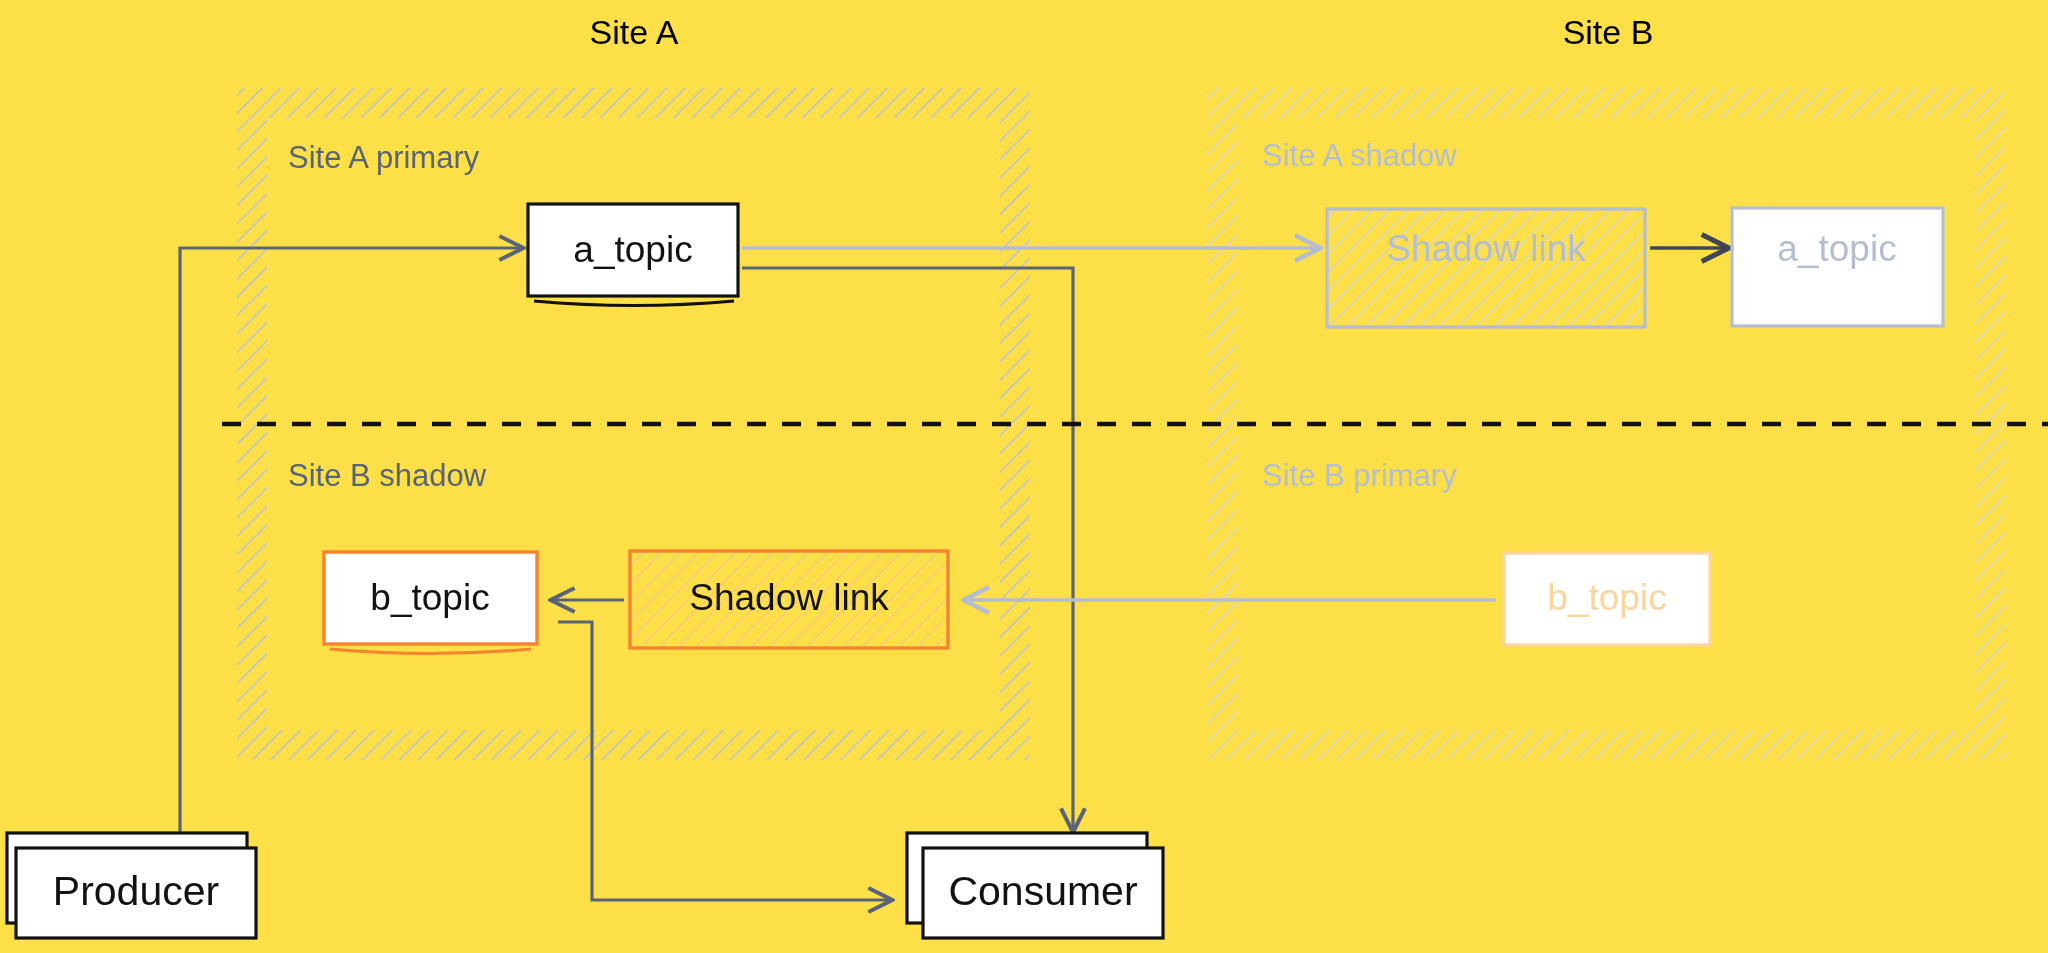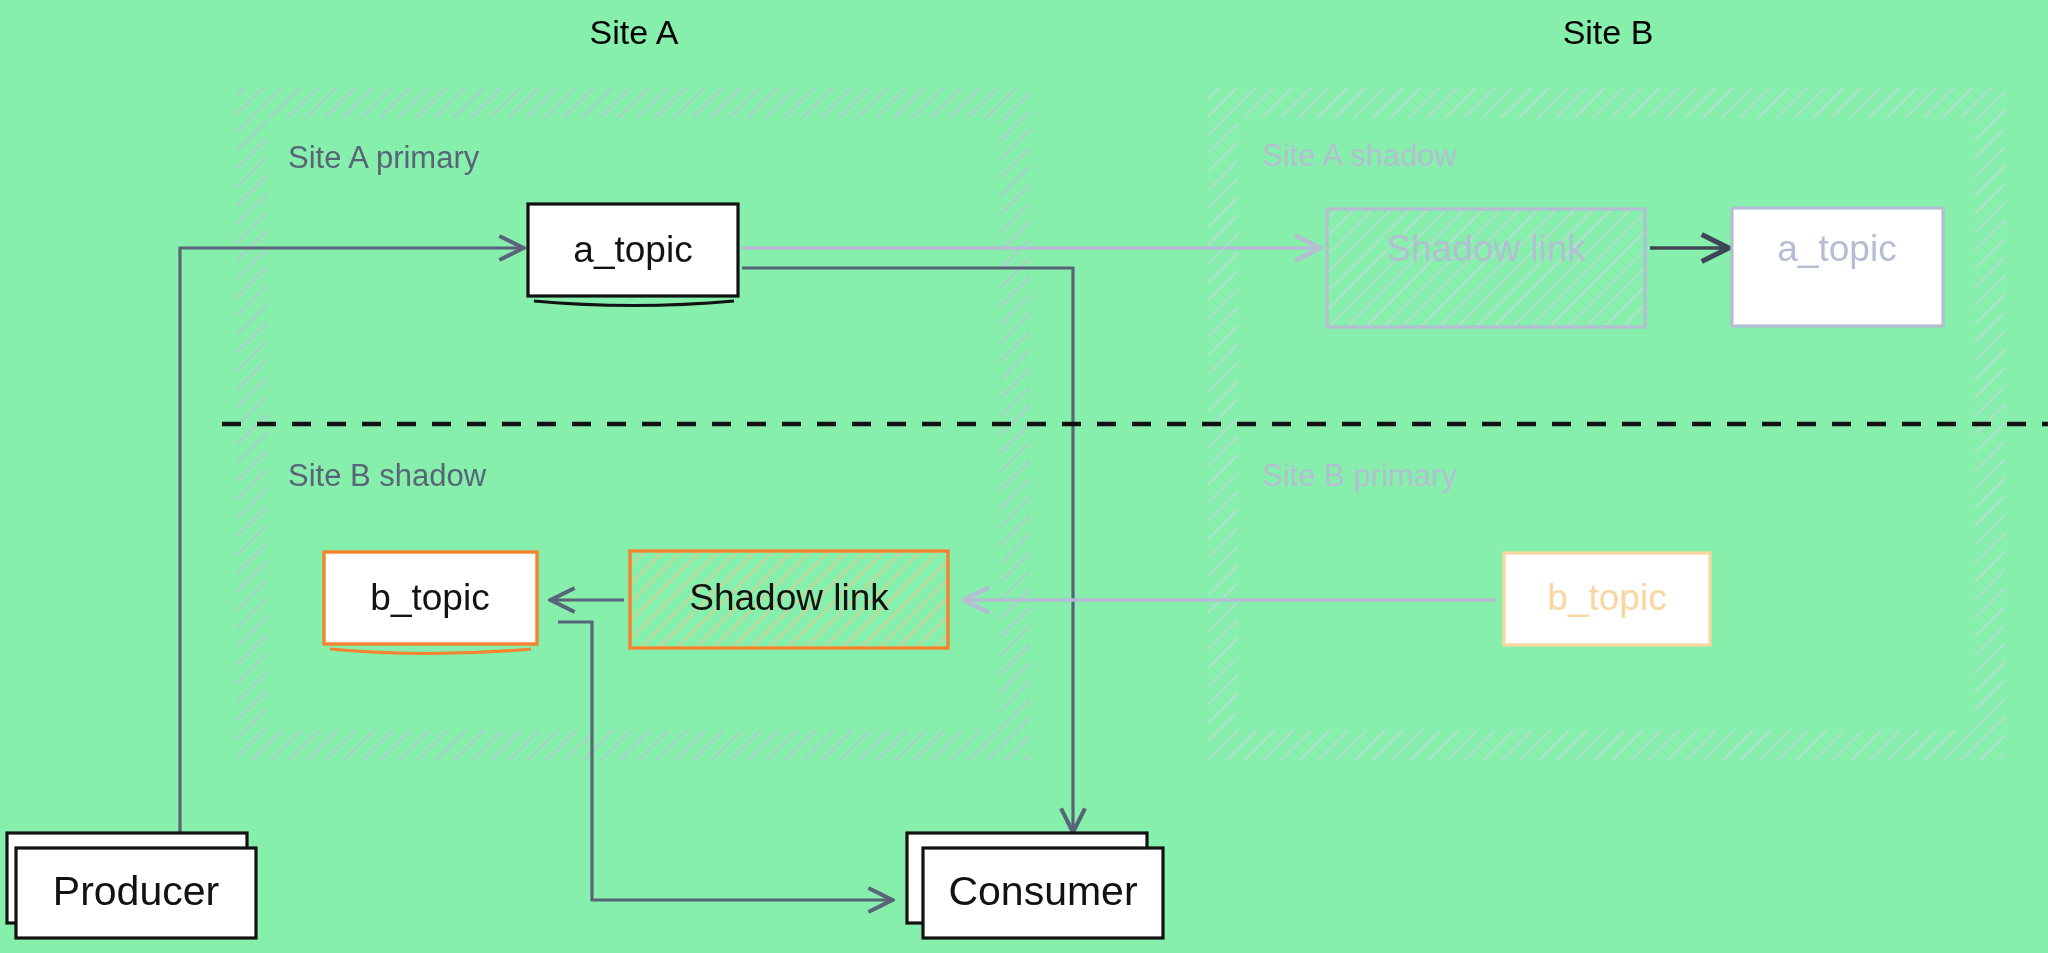--- a/index.html
+++ b/index.html
@@ -4,21 +4,21 @@
 <style>
   html, body {
     margin: 0;
     padding: 0;
     background: #ffffff;
   }
   #stage {
     position: relative;
     width: 2048px;
     height: 953px;
-    background: #86efac;
+    background: #fde047;
     font-family: "Liberation Sans", sans-serif;
     overflow: hidden;
   }
   svg#diagram {
     position: absolute;
     top: 0;
     left: 0;
     width: 2048px;
     height: 953px;
   }

